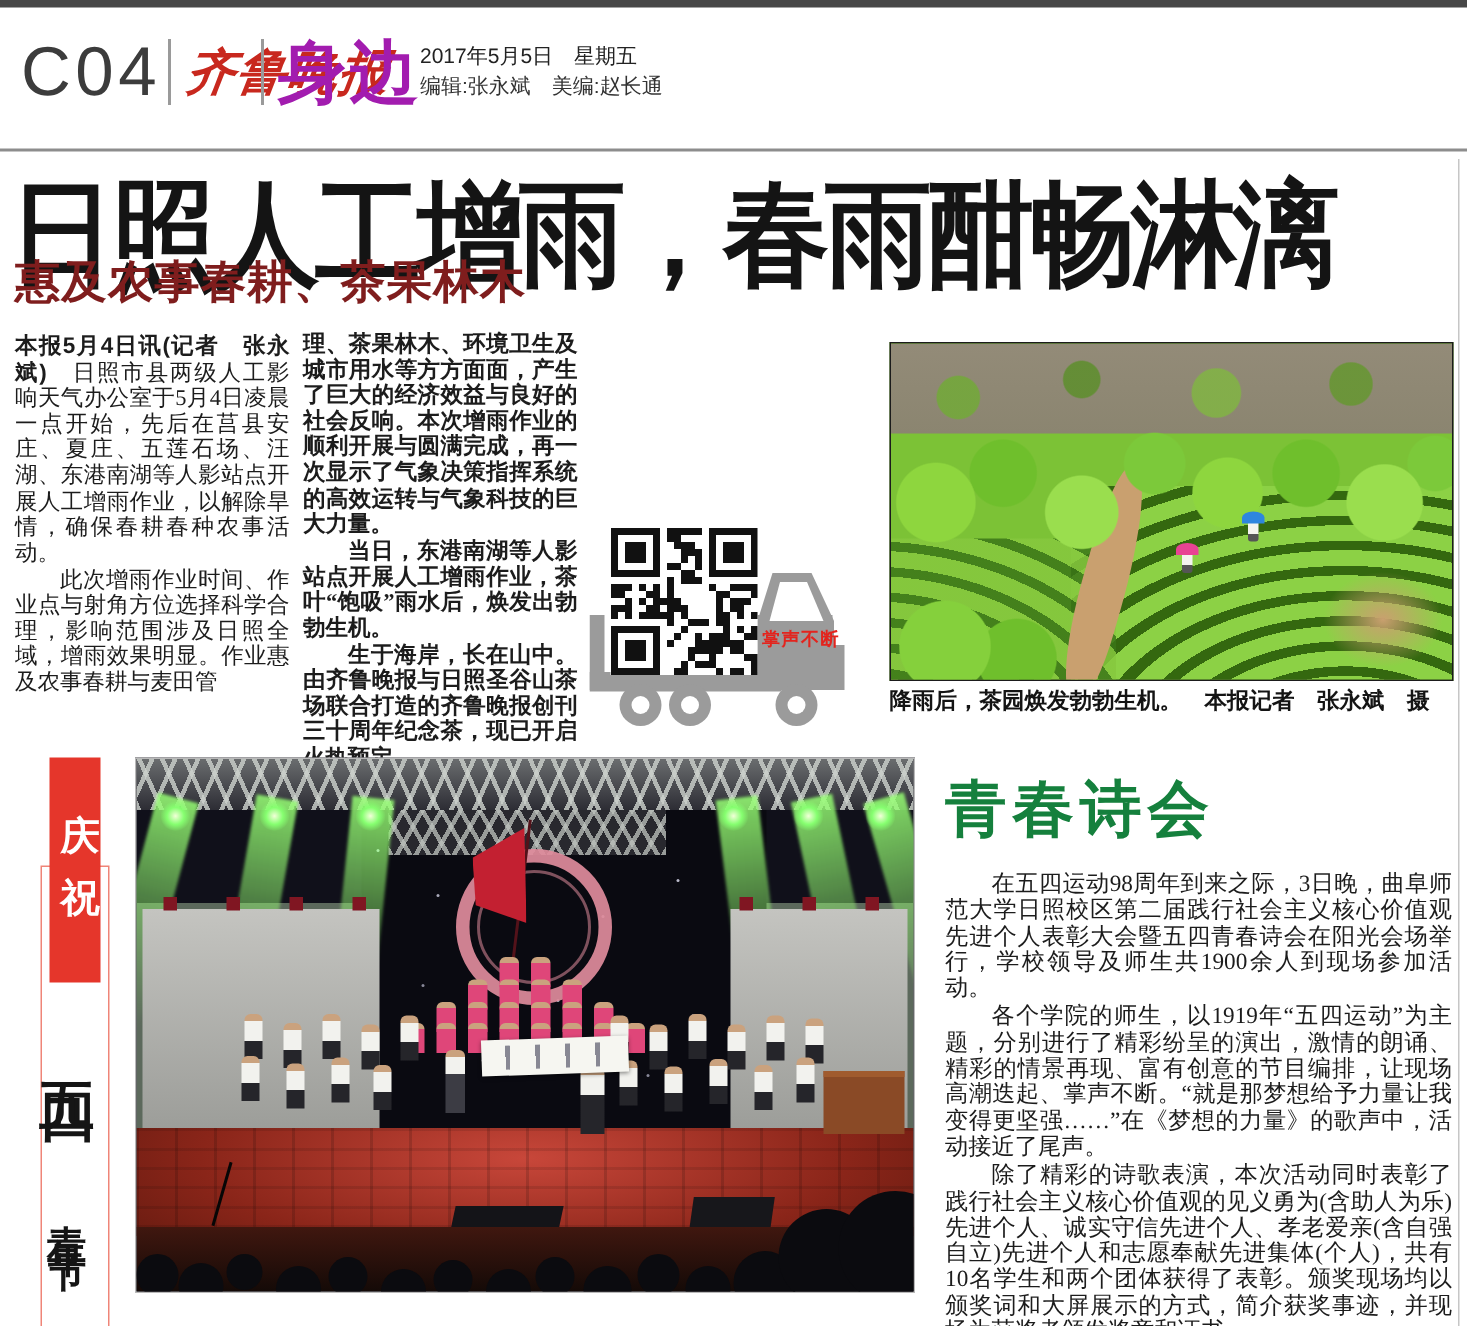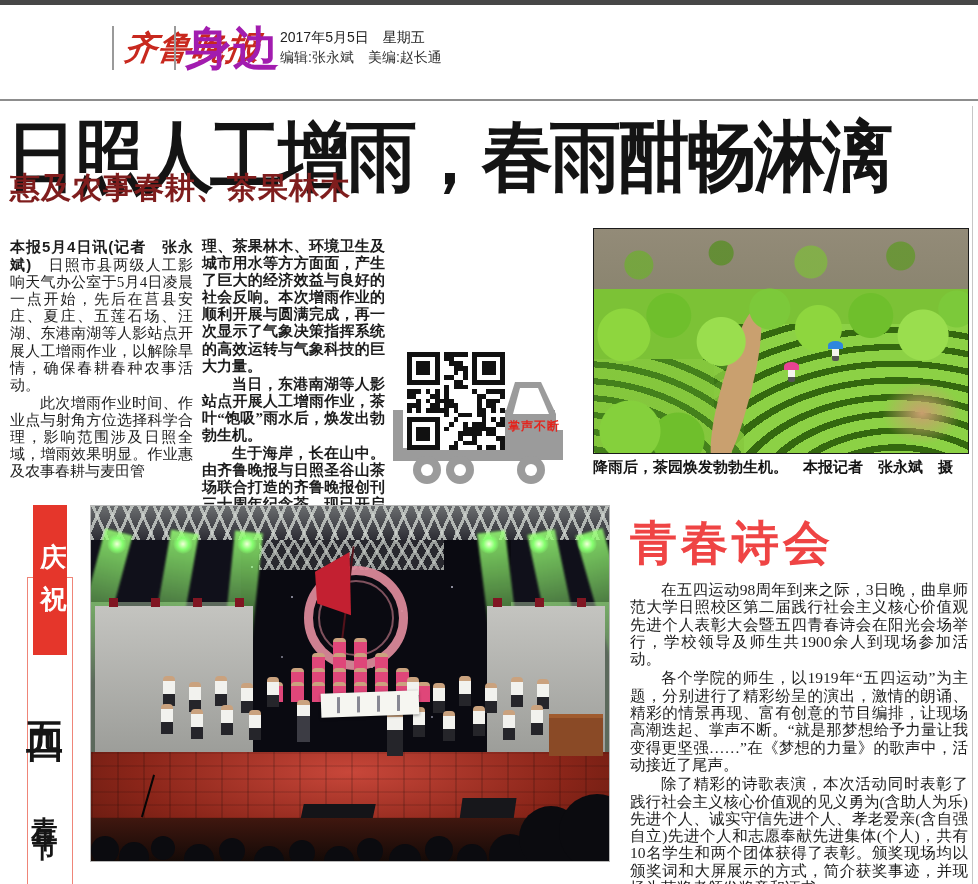--- a/index.html
+++ b/index.html
@@ -17,21 +17,21 @@
   .dateblock .wd{margin-left:14px;}
   .editors{color:#333;}
   .rule{position:absolute;left:0;top:99px;width:978px;height:2px;background:#8d8d8d;}
   .right-rule{position:absolute;left:972px;top:106px;width:1px;height:778px;background:#c6c6c6;}
   
   .headline{position:absolute;left:6px;top:106px;margin:0;width:960px;font-size:71px;font-weight:900;
             color:#141414;letter-spacing:-3px;white-space:nowrap;transform:scaleY(1.08);transform-origin:left top;}
   .subheadline{position:absolute;left:10px;top:168px;margin:0;font-size:30px;font-weight:900;color:#7f1d1d;letter-spacing:1px;}
   
   .col{position:absolute;top:222px;width:183px;font-family:"Liberation Serif",serif;
-       font-size:15px;line-height:17.1px;text-align:justify;color:#1c1c1c;margin-top:16px;}
+       font-size:15px;line-height:17.1px;text-align:justify;color:#1c1c1c;}
   .col p{margin:0 0 1px 0;}
   .col1{left:10px;} .col2{left:202px;font-weight:bold;} .col3{left:395px;}
   .ind{text-indent:2em;}
   .lead{font-weight:900;font-family:"Liberation Sans",sans-serif;}
   
   .qr-truck{position:absolute;left:393px;top:352px;width:180px;height:138px;}
   .qr-truck svg.truck{position:absolute;left:0;top:0;}
   .qr-truck svg.qr{position:absolute;left:14px;top:0;width:98px;height:98px;background:#fff;}
   .truck-label{position:absolute;left:115px;top:66px;font-size:12px;font-weight:900;color:#e3241d;letter-spacing:1px;}
   
@@ -125,32 +125,33 @@
   .mon1{left:210px;top:298px;width:72px;height:26px;background:#141418;transform:skewX(-12deg);}
   .mon2{left:370px;top:292px;width:54px;height:22px;background:#17171b;transform:skewX(-8deg);}
   .desk{left:458px;top:208px;width:54px;height:38px;background:#8a4a26;border-top:4px solid #a05b2e;}
   .mic{left:56px;top:268px;width:2px;height:44px;background:#060606;transform:rotate(16deg);}
   .fig{position:absolute;border-radius:4px 4px 0 0;}
   .fig.white{background:linear-gradient(#caa27e 0 5px, #f2f2ee 5px 18px, #25252a 18px 100%);}
   .fig.pink{background:linear-gradient(#caa27e 0 4px, #df4679 4px 100%);}
   .fig.skirt{background:linear-gradient(#caa27e 0 5px, #f2f2ee 5px 16px, #3c3c44 16px 100%);}
   .aud{position:absolute;background:#0b0b0f;border-radius:50%;}
   
-  .poetry-title{position:absolute;left:630px;top:512px;margin:0;font-size:47px;font-weight:900;
-                color:#ef4444;letter-spacing:4px;}
+  .poetry-title{position:absolute;left:630px;top:512px;margin:0;font-size:41px;font-weight:900;
+                color:#15803d;letter-spacing:4px;}
   .poetry-body{position:absolute;left:630px;top:581px;width:338px;font-family:"Liberation Serif",serif;
                font-size:15.5px;line-height:17.3px;text-align:justify;color:#1c1c1c;}
   .poetry-body p{margin:0 0 2px 0;}
 </style>
 </head>
 <body>
 
 <div class="page">
   <div class="topbar"></div>
 
+  <span class="pageno">C04</span>
   <span class="vsep s1"></span>
   <span class="masthead">齐鲁晚报</span>
   <span class="vsep s2"></span>
   <span class="section">身边</span>
   <div class="dateblock">
     <div><span>2017年5月5日</span><span class="wd">星期五</span></div>
     <div class="editors">编辑:张永斌　美编:赵长通</div>
   </div>
   <div class="rule"></div>
   <div class="right-rule"></div>

